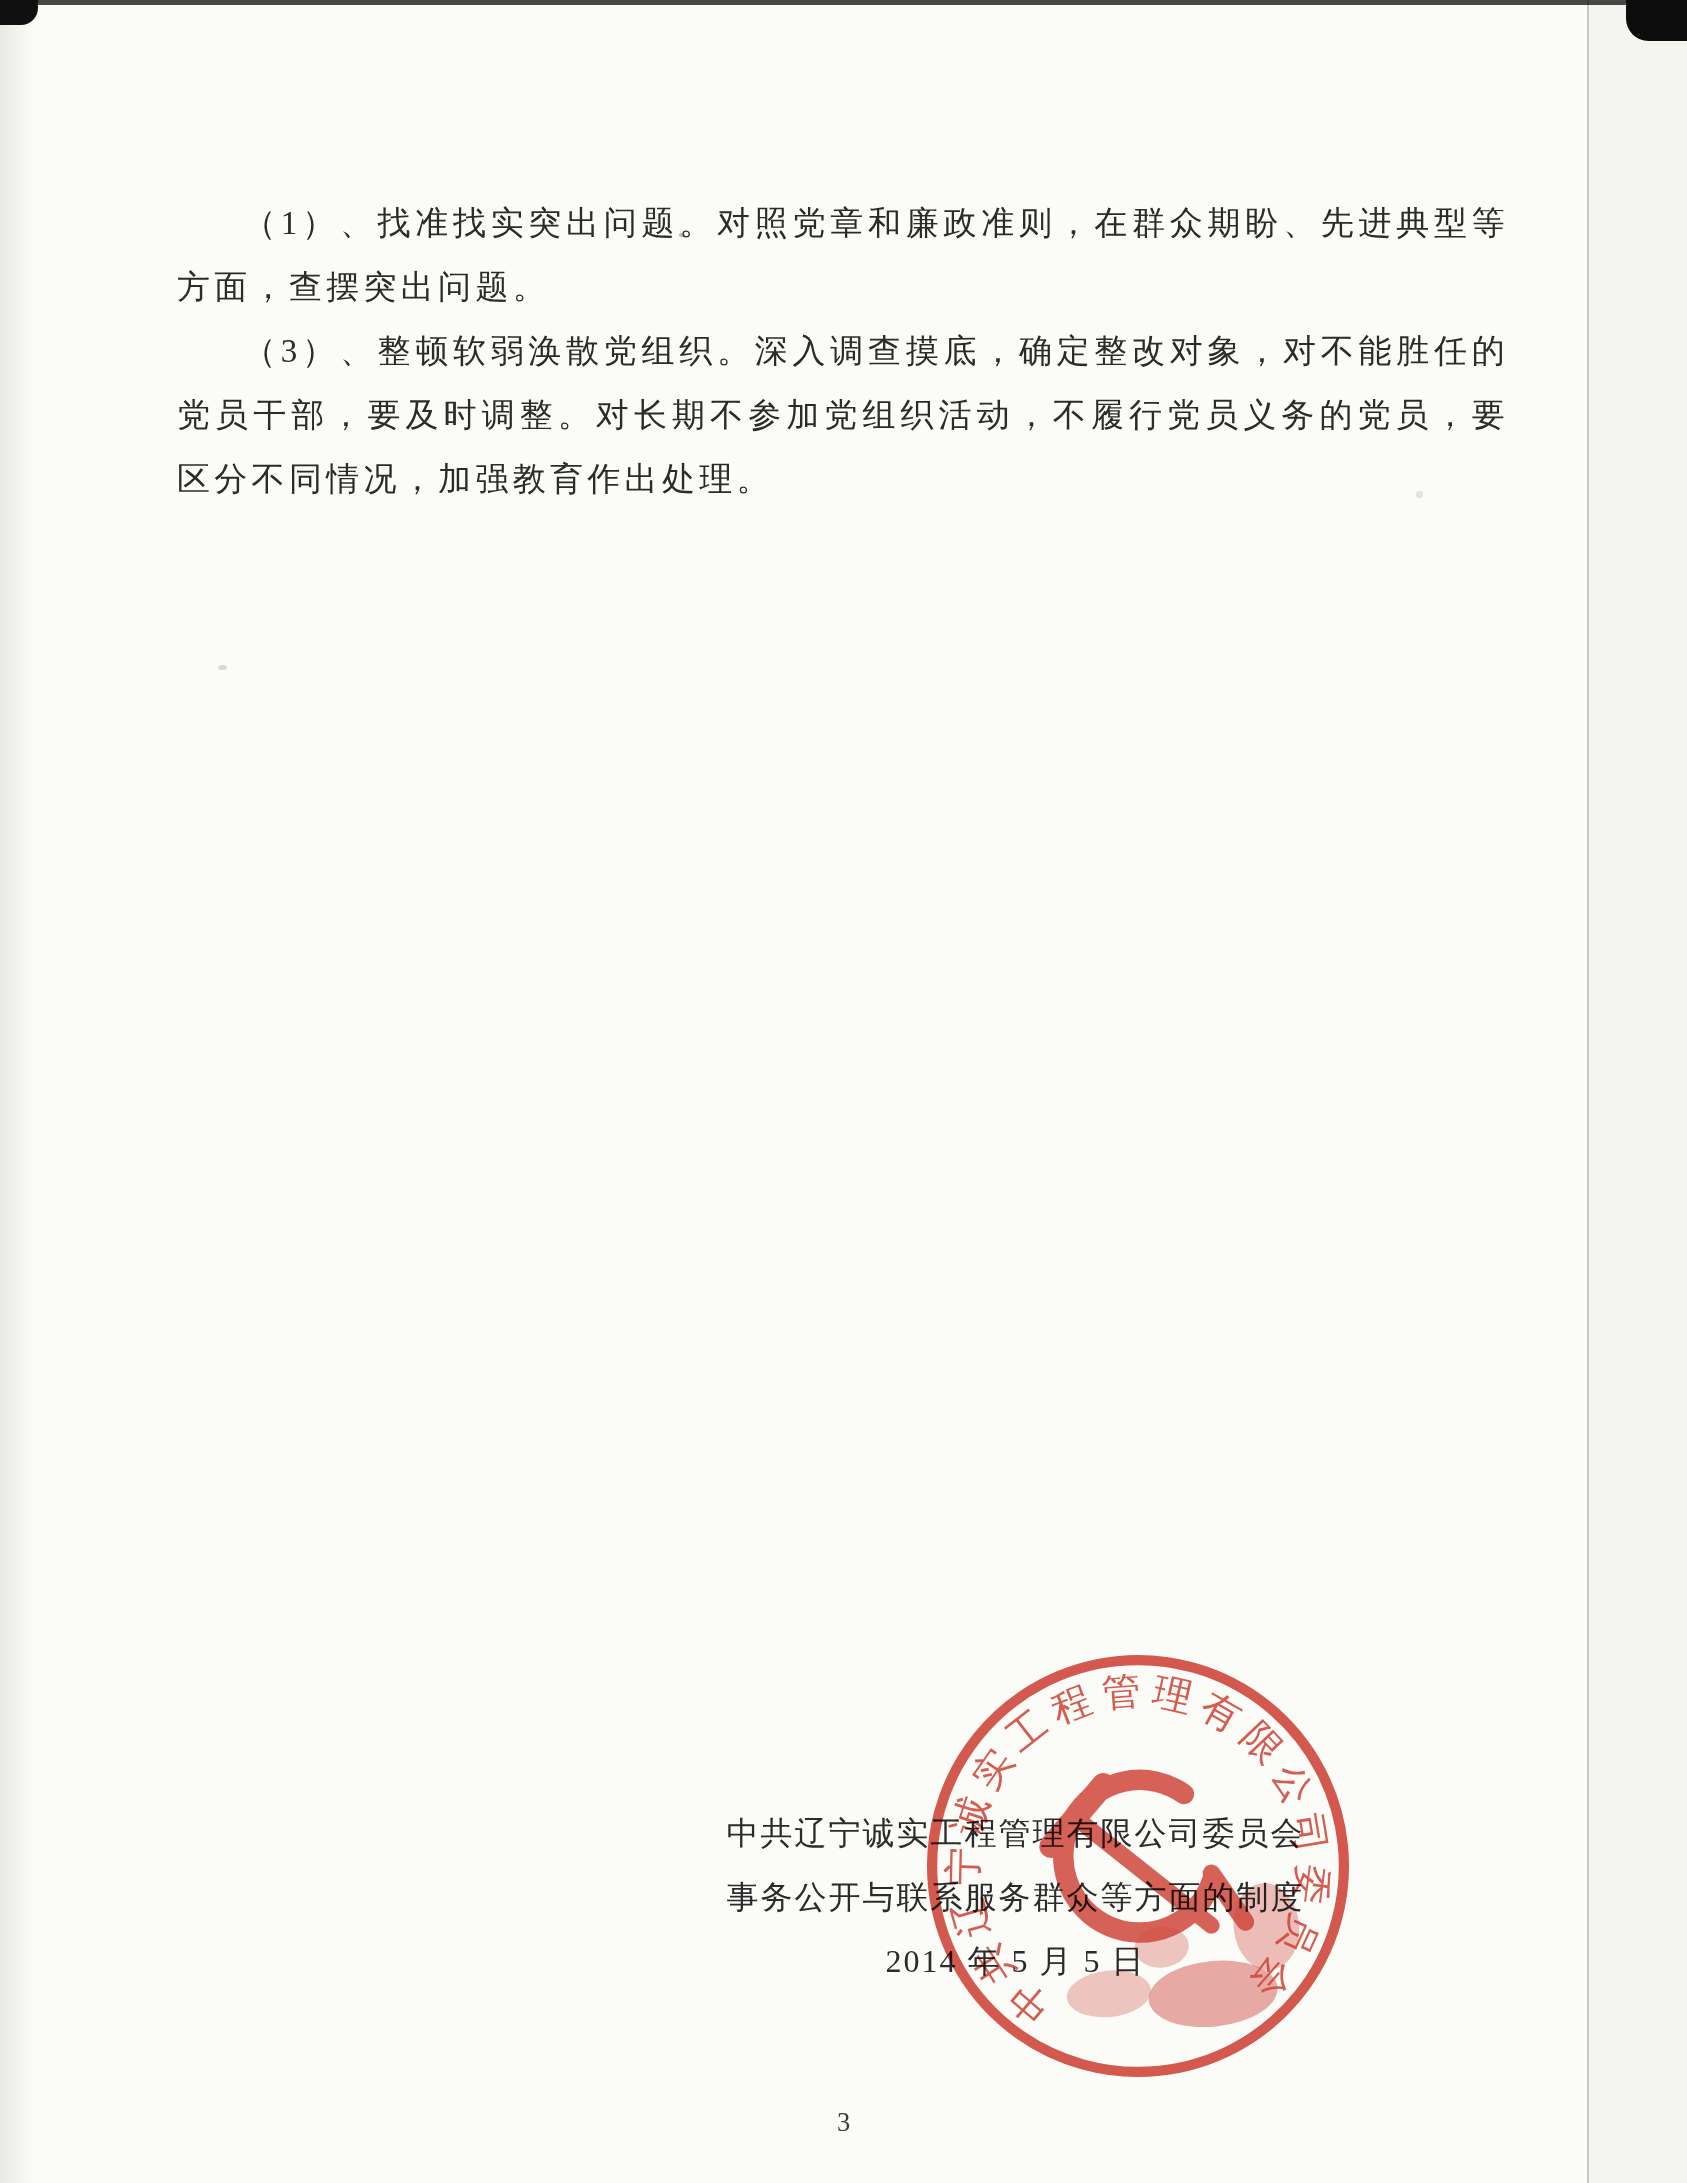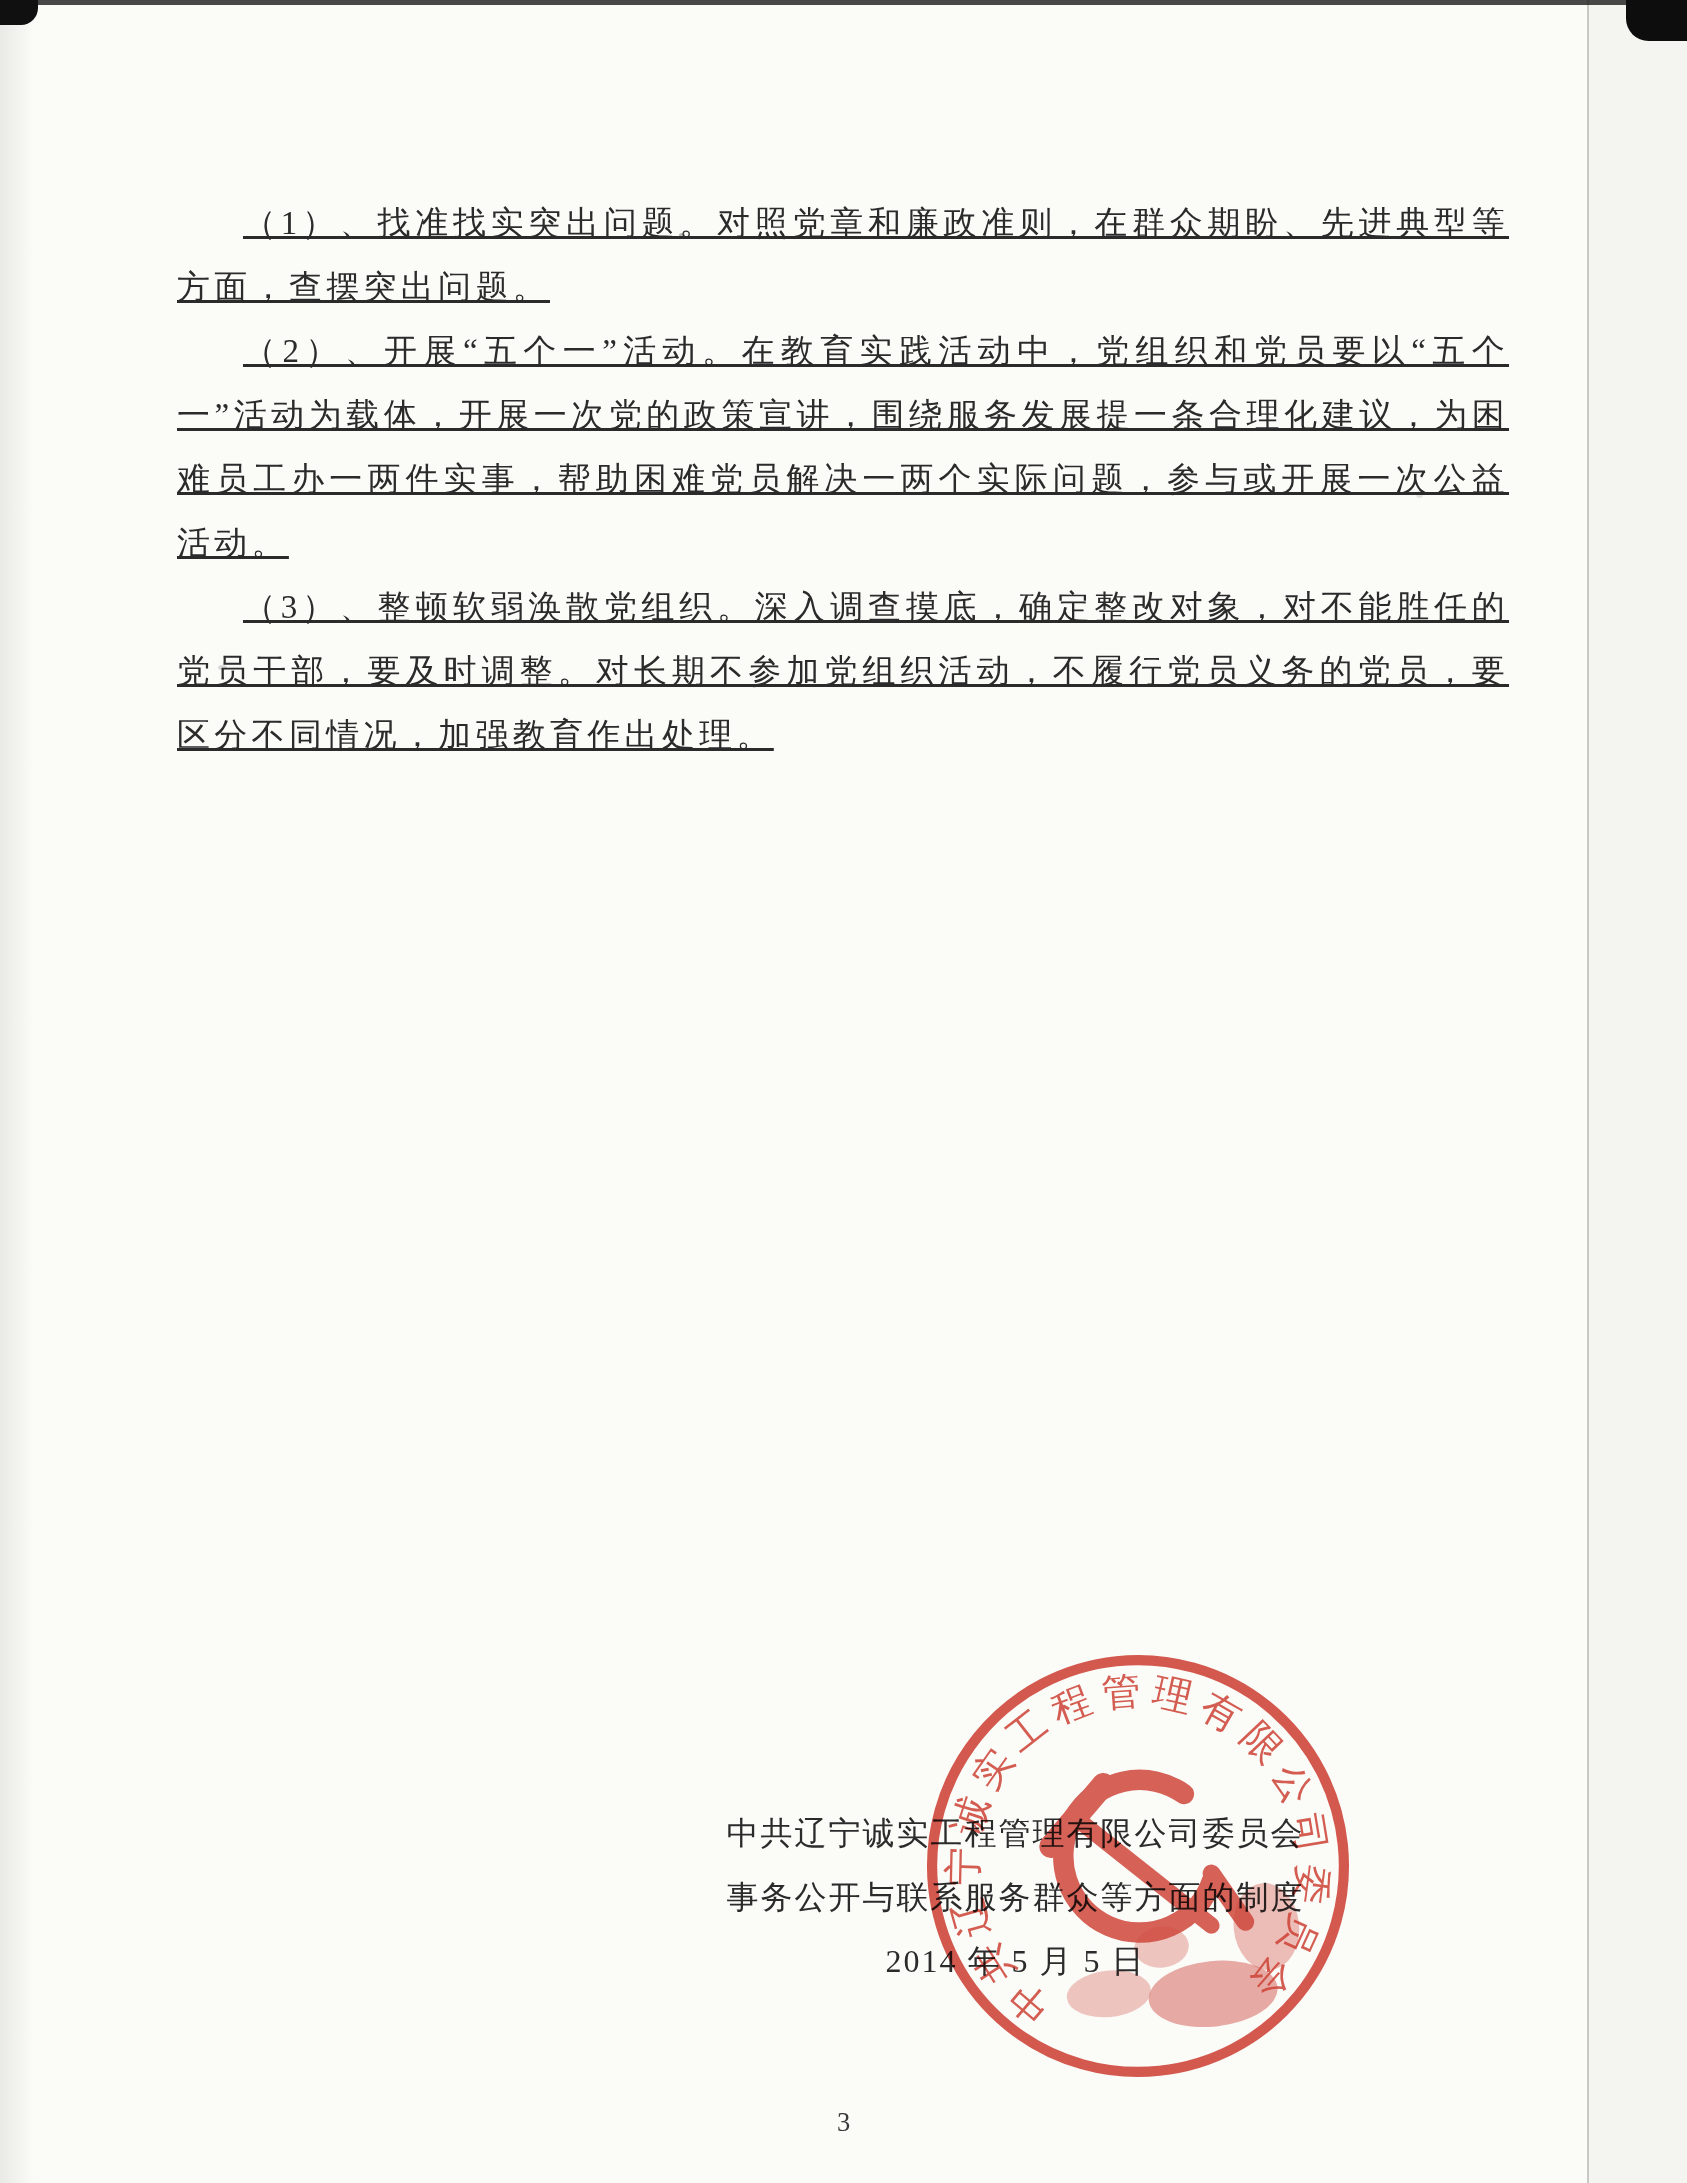--- a/index.html
+++ b/index.html
@@ -20,21 +20,21 @@
   .scan-left-band{position:absolute;top:0;left:0;width:34px;height:100%;background:linear-gradient(to right,#e9e9e6,rgba(251,251,248,0));}
   .scan-right-line{position:absolute;top:0;left:1587px;width:2px;height:100%;background:#c8c8c4;}
   .scan-right-band{position:absolute;top:0;left:1588px;right:0;height:100%;background:#f4f4f1;}
   .speck-a{position:absolute;left:679px;top:233px;width:6px;height:4px;background:#b9b9b5;border-radius:50%;}
   .speck-b{position:absolute;left:218px;top:665px;width:9.3px;height:5.3px;background:#d8d8d4;border-radius:50%;}
   .speck-c{position:absolute;left:1416px;top:491px;width:6.6px;height:6.6px;background:#e3e3df;border-radius:50%;}
   
   .body-text{
     position:absolute;left:177px;top:191px;width:1332px;
     font-size:33px;line-height:64px;letter-spacing:4.3px;
-    color:#2b2b2b;text-align:justify;text-decoration:underline;
+    color:#2b2b2b;text-align:justify;
   }
   .body-text p{margin:0;text-indent:2em;}
   
   .signature{
     position:absolute;left:675px;top:1801px;width:681px;
     font-size:32px;line-height:64px;letter-spacing:2px;
     color:#2b2b2b;text-align:center;
   }
   
   .stamp{
@@ -58,21 +58,20 @@
   <div class="scan-left-band"></div>
   <div class="scan-top-strip"></div>
   <div class="scan-corner-tl"></div>
   <div class="scan-corner-tr"></div>
   <div class="speck-a"></div>
   <div class="speck-b"></div>
   <div class="speck-c"></div>
 
   <div class="body-text">
     <p>（1）、找准找实突出问题。对照党章和廉政准则，在群众期盼、先进典型等方面，查摆突出问题。</p>
-    <p>（2）、开展“五个一”活动。在教育实践活动中，党组织和党员要以“五个一”活动为载体，开展一次党的政策宣讲，围绕服务发展提一条合理化建议，为困难员工办一两件实事，帮助困难党员解决一两个实际问题，参与或开展一次公益活动。</p>
     <p>（3）、整顿软弱涣散党组织。深入调查摸底，确定整改对象，对不能胜任的党员干部，要及时调整。对长期不参加党组织活动，不履行党员义务的党员，要区分不同情况，加强教育作出处理。</p>
   </div>
 
   <div class="signature">
     <div>中共辽宁诚实工程管理有限公司委员会</div>
     <div>事务公开与联系服务群众等方面的制度</div>
     <div>2014 年 5 月 5 日</div>
   </div>
 
   <svg class="stamp" viewBox="0 0 660 660" aria-hidden="true">

